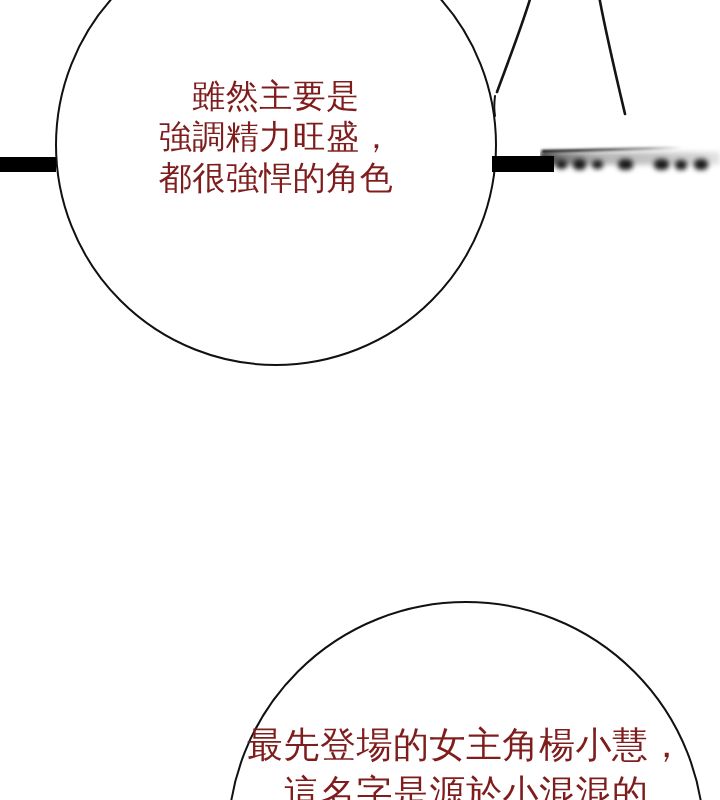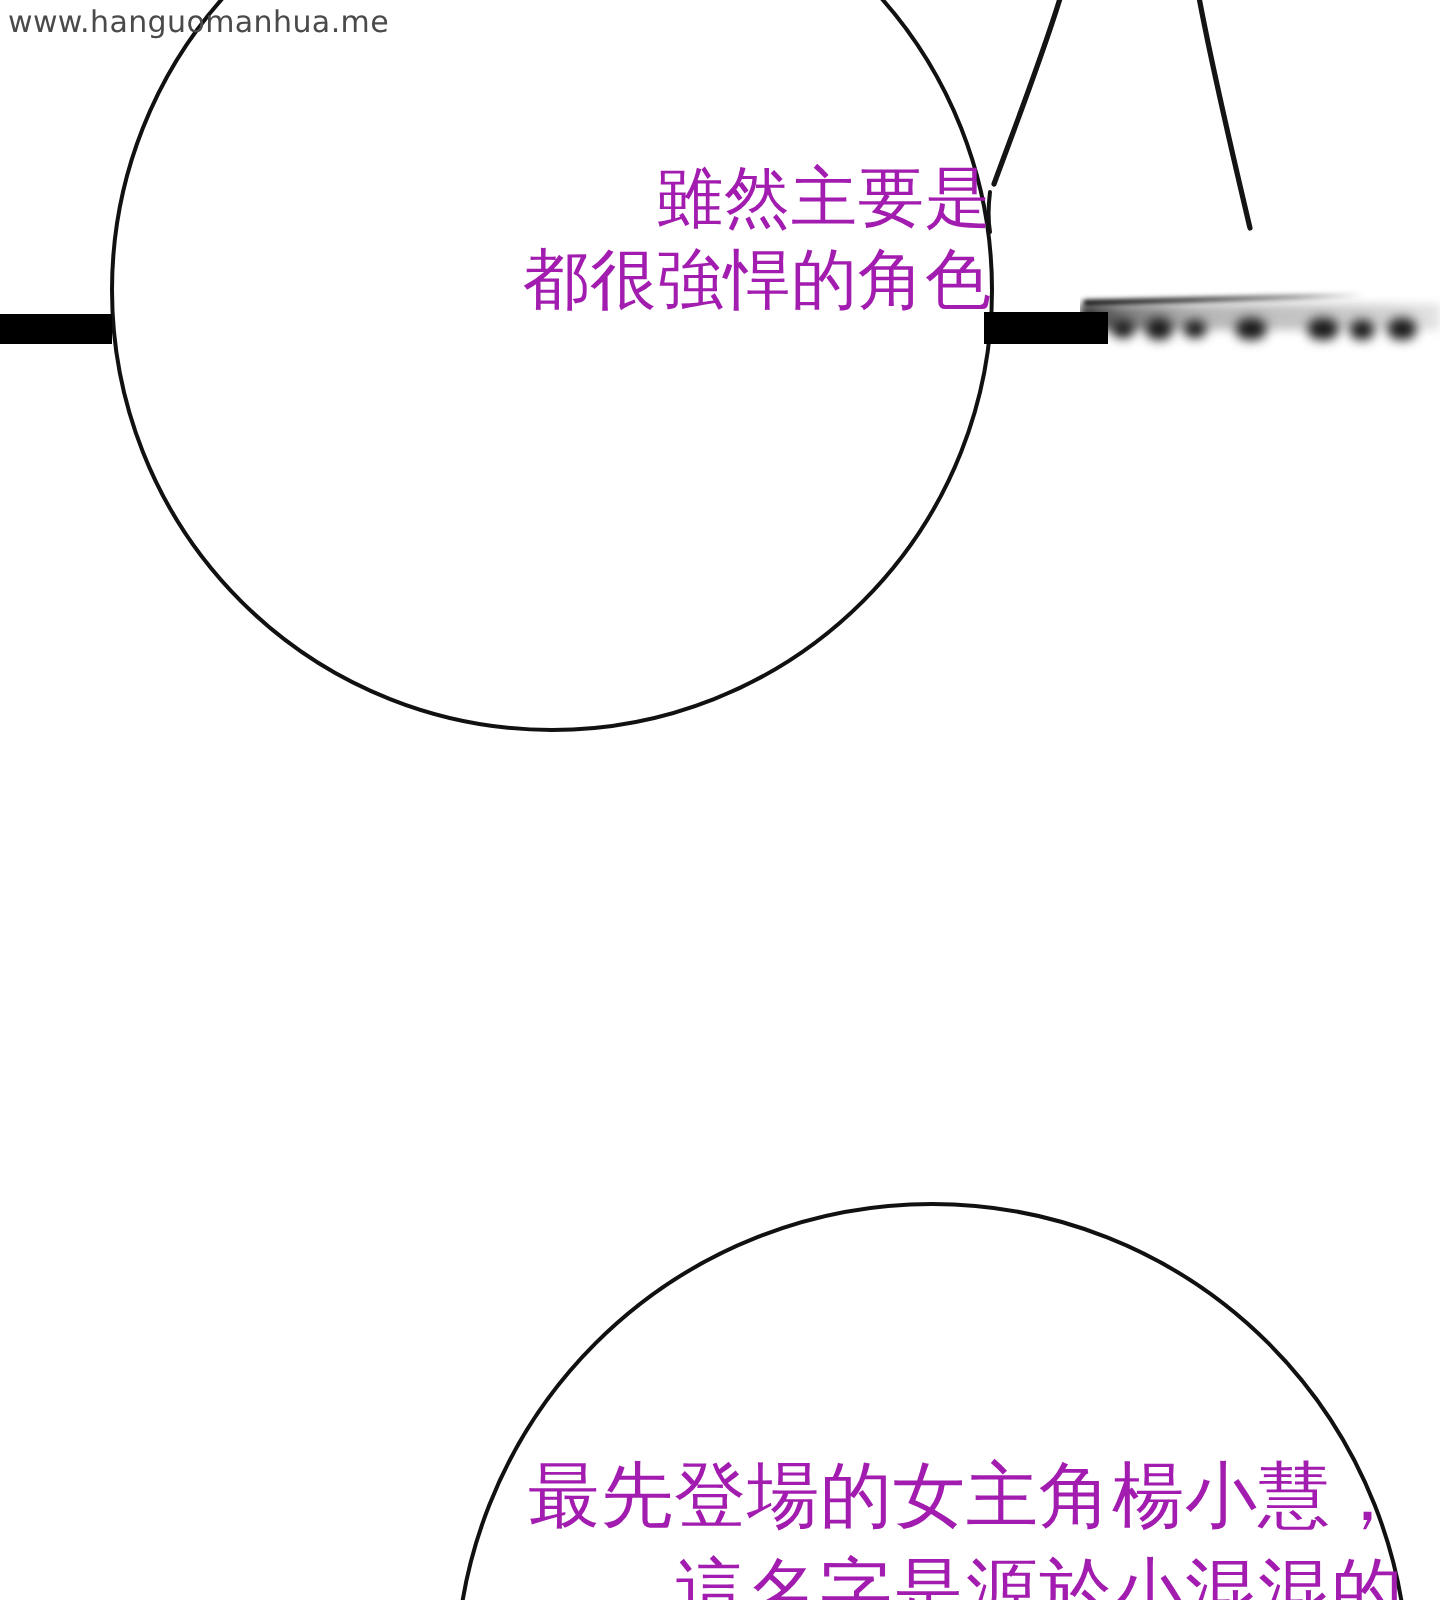--- a/index.html
+++ b/index.html
@@ -125,23 +125,23 @@
   .blob {
     position: absolute;
     background: #1a1a1a;
     border-radius: 42%;
     filter: blur(2.6px);
   }
 
   
   .bubble-text {
     position: absolute;
-    text-align: right;
-    color: #a21caf;
-    font-family: Liberation Sans, sans-serif;
+    text-align: center;
+    color: #7f1d1d;
+    font-family: Liberation Mono, monospace;
     font-weight: 400;
     z-index: 30;
     white-space: nowrap;
   }
   .text-top {
     left: 56px;
     top: 78px;
     width: 440px;
     font-size: 33px;
     line-height: 41px;
@@ -155,21 +155,20 @@
     line-height: 48px;
     letter-spacing: 0.5px;
   }
   .line { display: block; }
 </style>
 </head>
 <body>
 
 <div id="page">
 
-  <div class="watermark">www.hanguomanhua.me</div>
 
   <svg class="art-layer" viewBox="0 0 720 800">
     <path d="M 531 -4 C 522 26, 508 62, 497 92" fill="none" stroke="#141414" stroke-width="2.6" stroke-linecap="round"></path>
     <path d="M 495 96 C 494 104, 494 110, 495 116" fill="none" stroke="#141414" stroke-width="2.0" stroke-linecap="round"></path>
     <path d="M 599 -4 C 606 34, 616 76, 625 114" fill="none" stroke="#141414" stroke-width="2.6" stroke-linecap="round"></path>
   </svg>
 
   <div class="bubble bubble-top"></div>
 
   <div class="tail tail-left"></div>
@@ -182,20 +181,21 @@
     <div class="blob" style="left:33px;  top:23px; width:13px; height:11px;"></div>
     <div class="blob" style="left:52px;  top:24px; width:11px; height:9px;"></div>
     <div class="blob" style="left:78px;  top:23px; width:15px; height:11px;"></div>
     <div class="blob" style="left:114px; top:23px; width:15px; height:11px;"></div>
     <div class="blob" style="left:135px; top:24px; width:12px; height:10px;"></div>
     <div class="blob" style="left:154px; top:23px; width:14px; height:11px;"></div>
   </div>
 
   <div class="bubble-text text-top">
     <span class="line">雖然主要是</span>
+    <span class="line">強調精力旺盛，</span>
     <span class="line">都很強悍的角色</span>
   </div>
 
   <div class="bubble bubble-bottom"></div>
 
   <div class="bubble-text text-bottom">
     <span class="line">最先登場的女主角楊小慧，</span>
     <span class="line">這名字是源於小混混的</span>
   </div>
 

